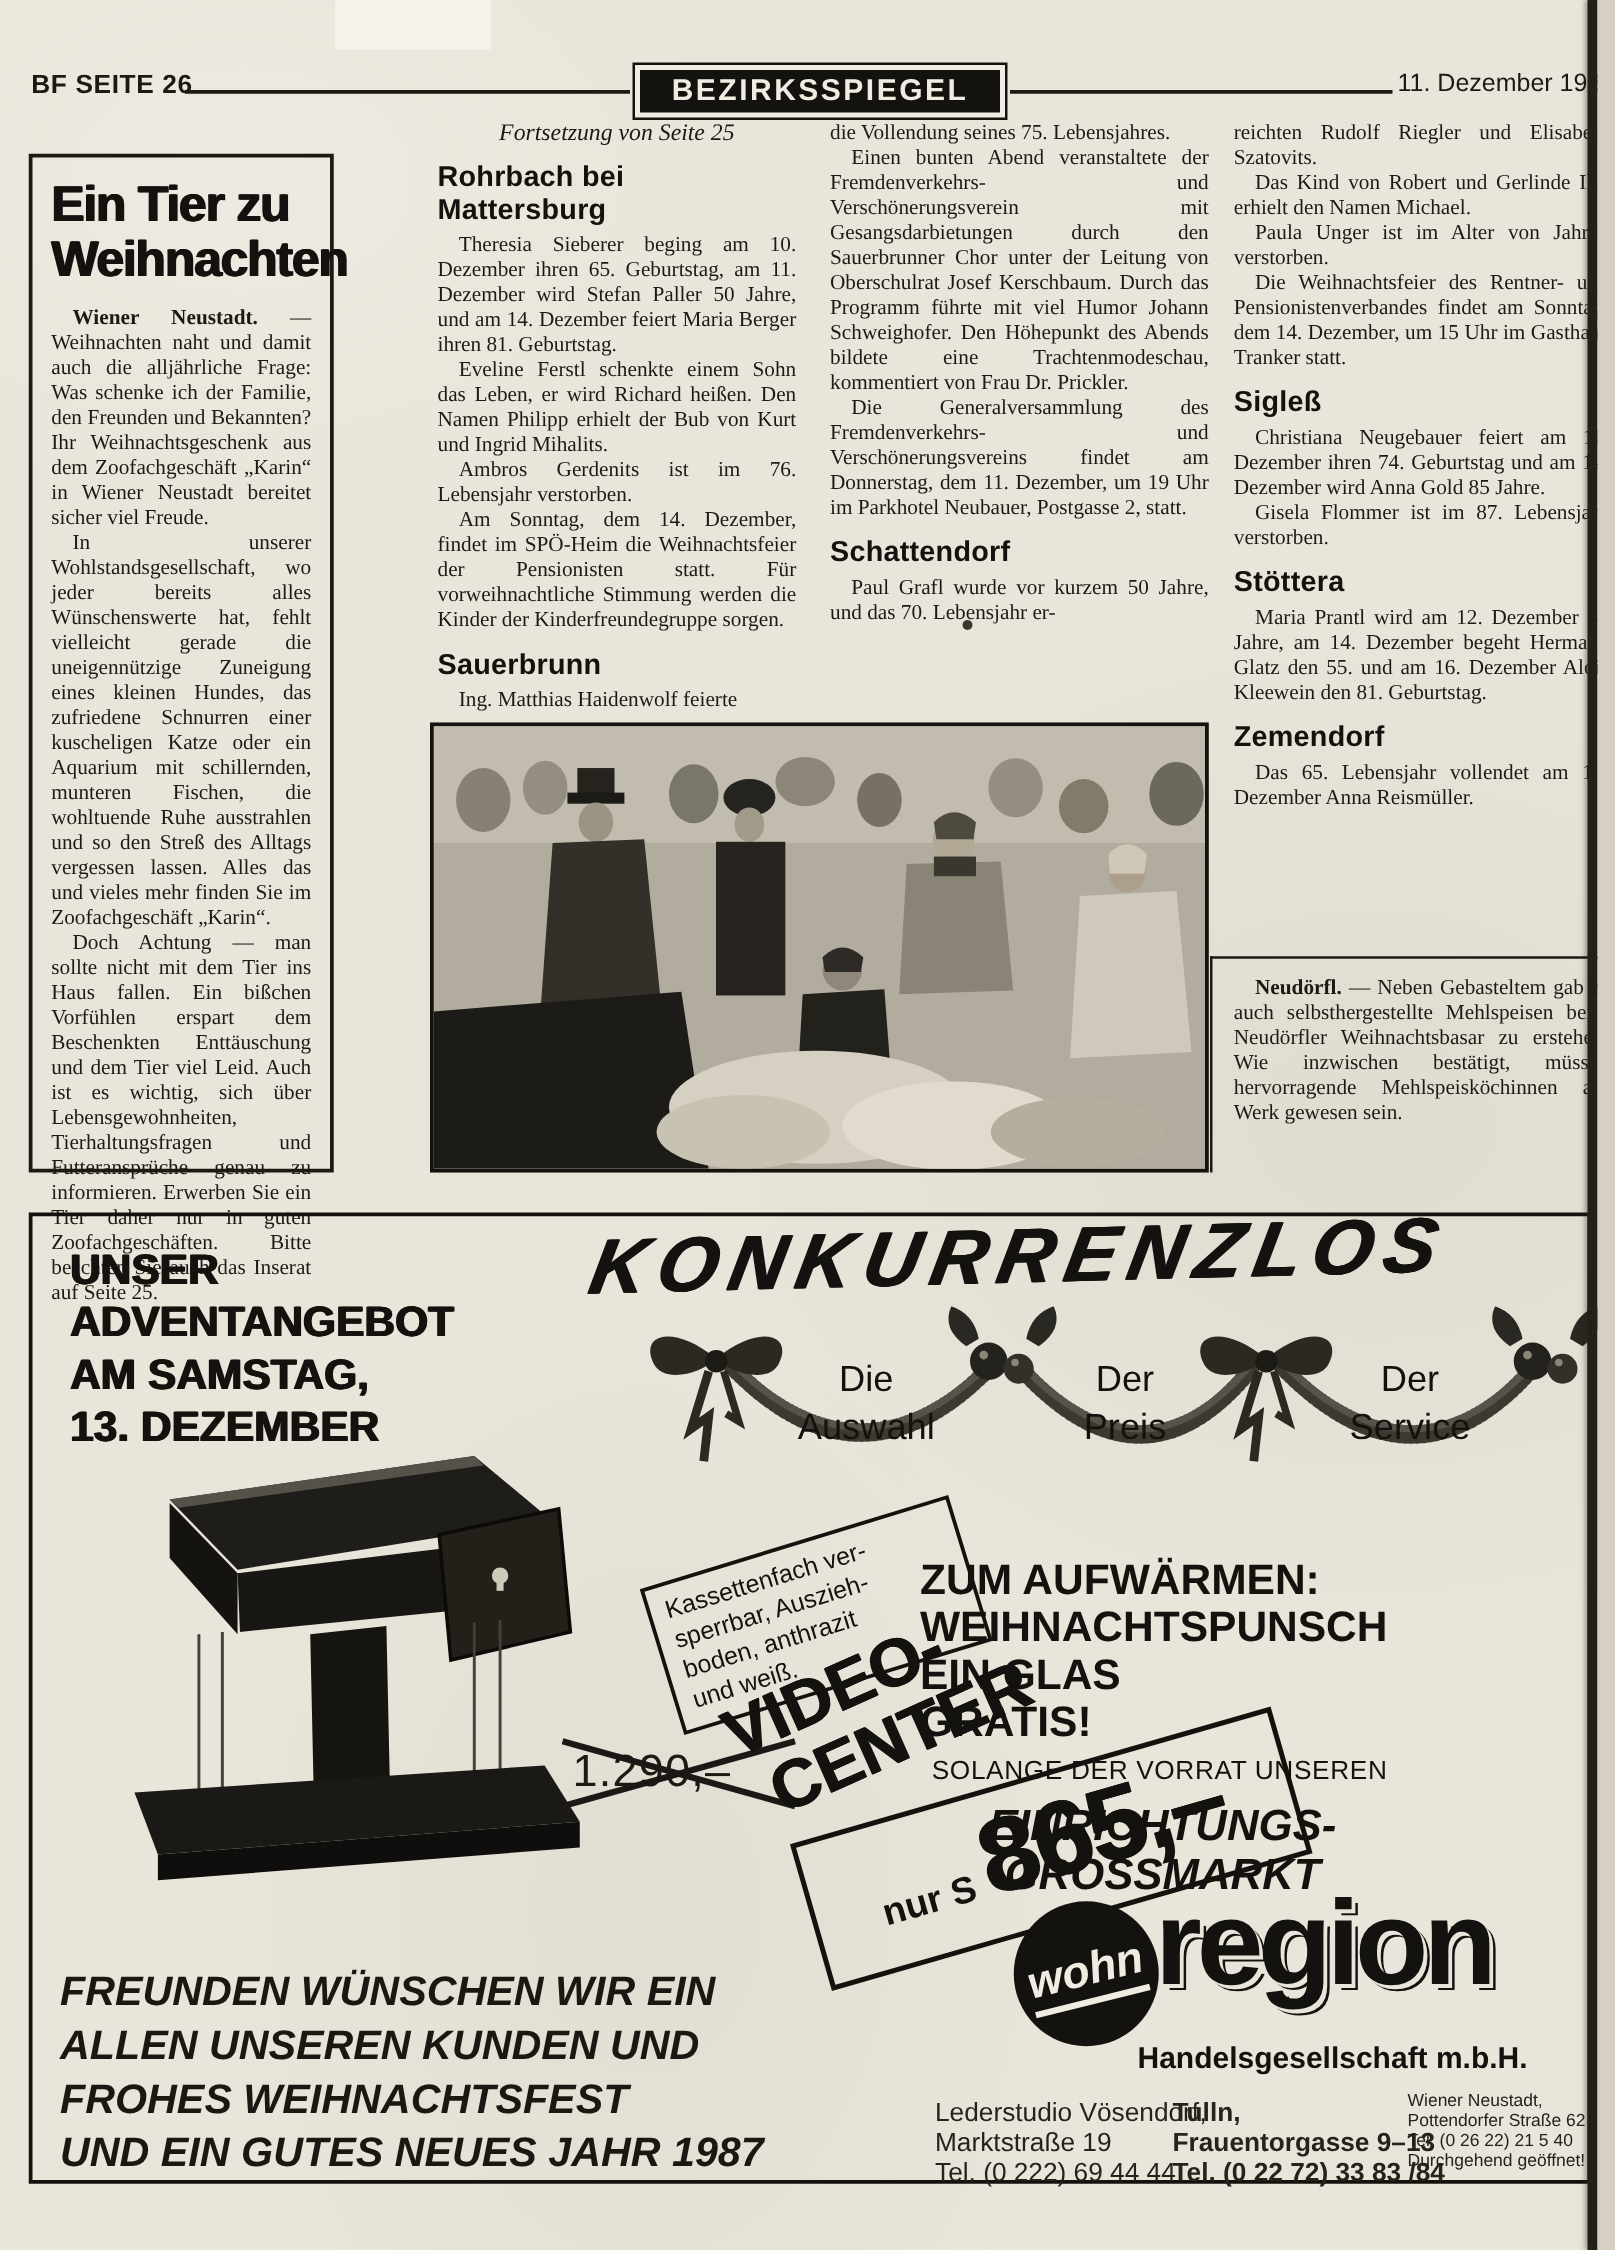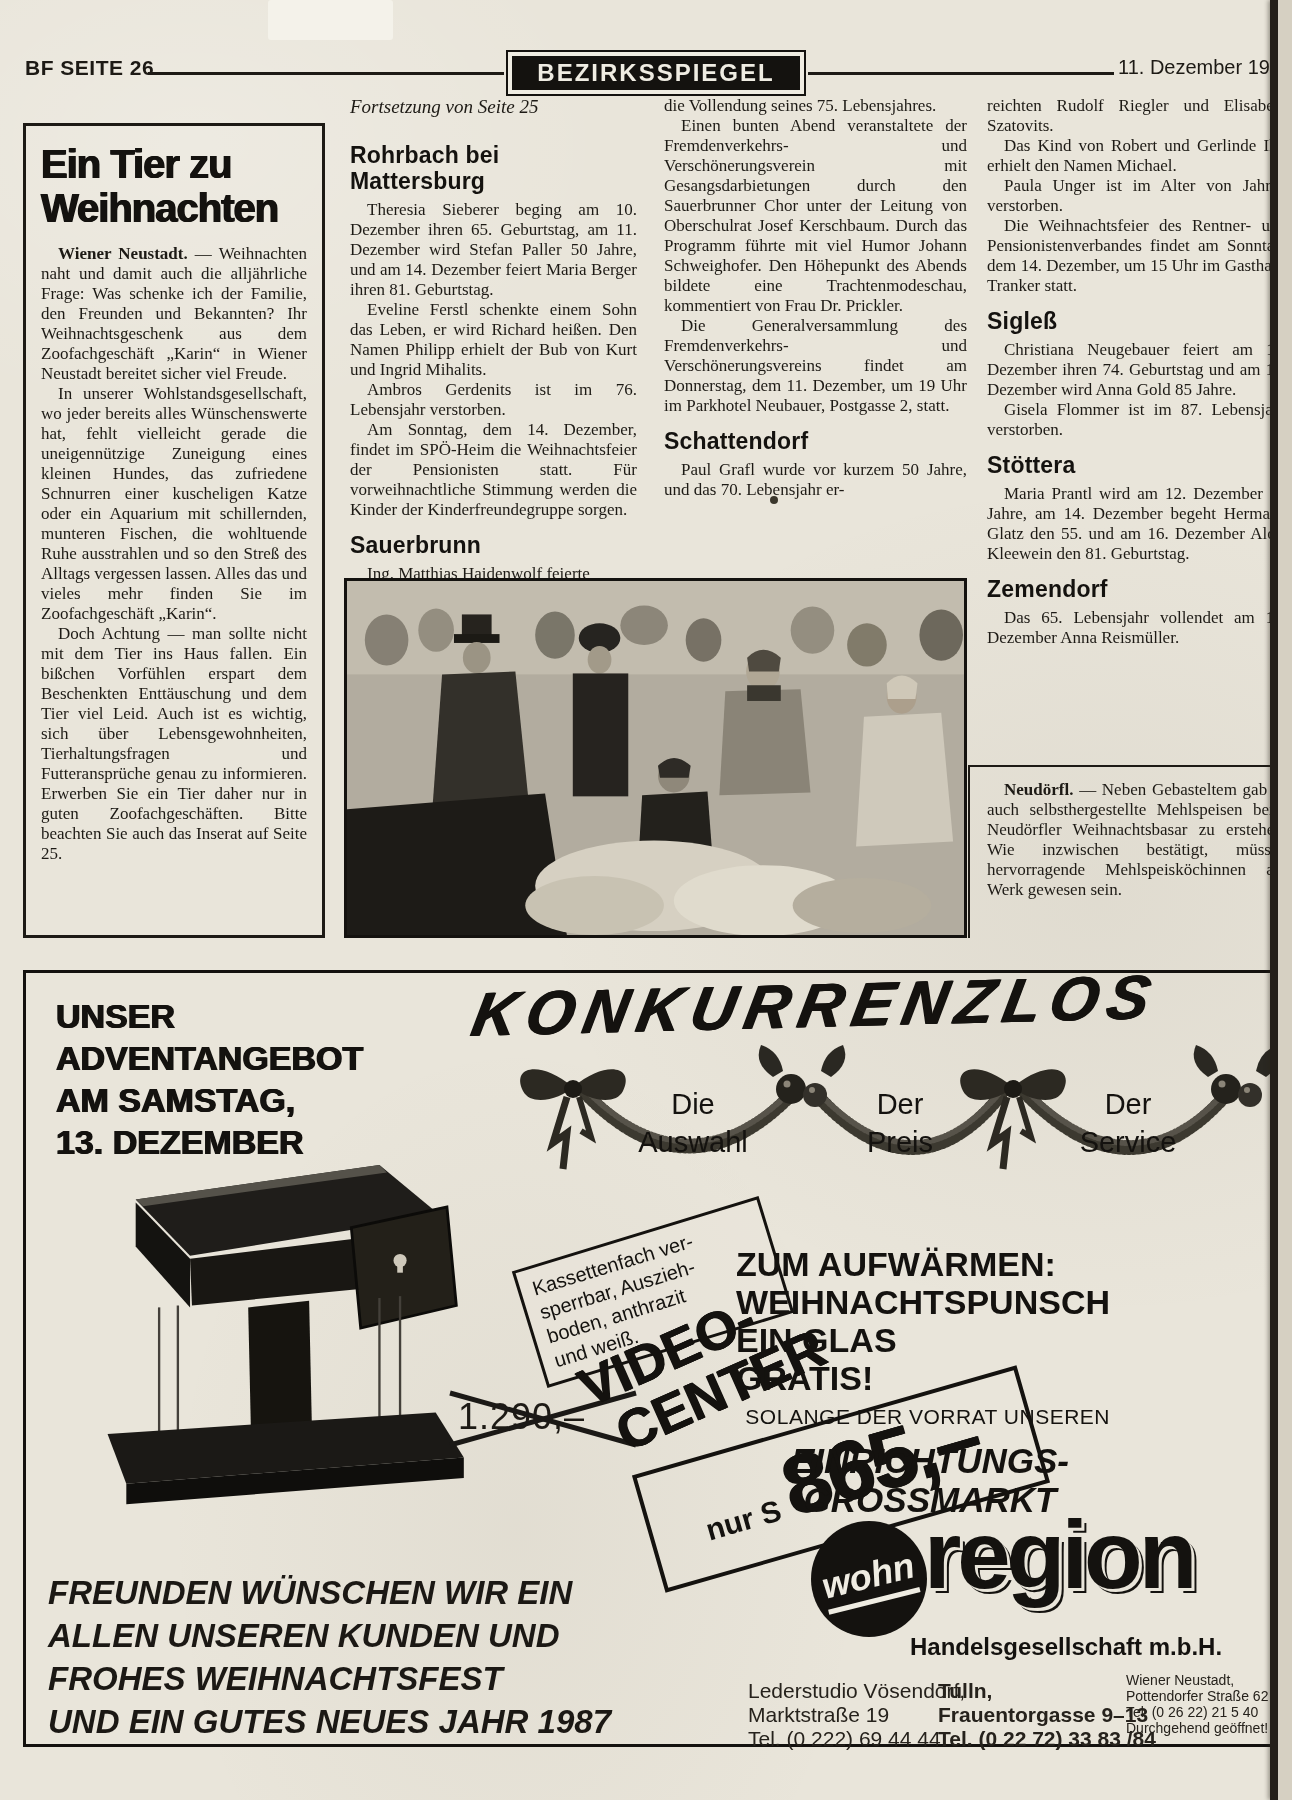--- a/index.html
+++ b/index.html
@@ -23,23 +23,23 @@
   .rule.r{left:808px;width:306px;}
   .masthead{left:506px;top:50px;width:300px;height:46px;border:2px solid #14120f;background:#efece2;padding:4px;box-sizing:border-box;text-align:center;}
   .masthead-inner{width:100%;height:100%;background:#14120f;color:#efece2;display:flex;align-items:center;justify-content:center;
     font:700 24px/24px "Liberation Sans",sans-serif;letter-spacing:2px;}
   .date{left:1118px;top:55px;width:200px;font:20px/24px "Liberation Sans",sans-serif;white-space:nowrap;}
 
   
   .bt{margin:0;text-align:justify;font:17px/20px "Liberation Serif",serif;}
   .ind{text-indent:17px;}
   .loc-head{font:700 23px/26px "Liberation Sans",sans-serif;margin:12px 0 6px;letter-spacing:.2px;color:#14120f;}
-  .cont-note{font:italic 19px/22px "Liberation Serif",serif;margin:0 0 24px;}
-
-  .box-article{left:23px;top:123px;width:302px;height:815px;border:3px solid #1d1a15;box-sizing:border-box;padding:16px 15px 0;}
+  .cont-note{font:italic 19px/22px "Liberation Serif",serif;margin:0 0 10px;text-align:center;}
+
+  .box-article{left:23px;top:123px;width:244px;height:815px;border:3px solid #1d1a15;box-sizing:border-box;padding:16px 15px 0;}
   .box-title{font:700 40px/44px "Liberation Sans",sans-serif;letter-spacing:-1px;margin:0 0 14px;color:#14120f;}
 
   #col2{left:350px;top:96px;width:287px;}
   #col3{left:664px;top:96px;width:303px;}
   #col4{left:987px;top:96px;width:300px;}
 
   
   .photo{left:344px;top:578px;width:623px;height:360px;border:3px solid #14120f;box-sizing:border-box;background:#b7b1a4;}
   .photo svg{display:block;width:100%;height:100%;}
 

